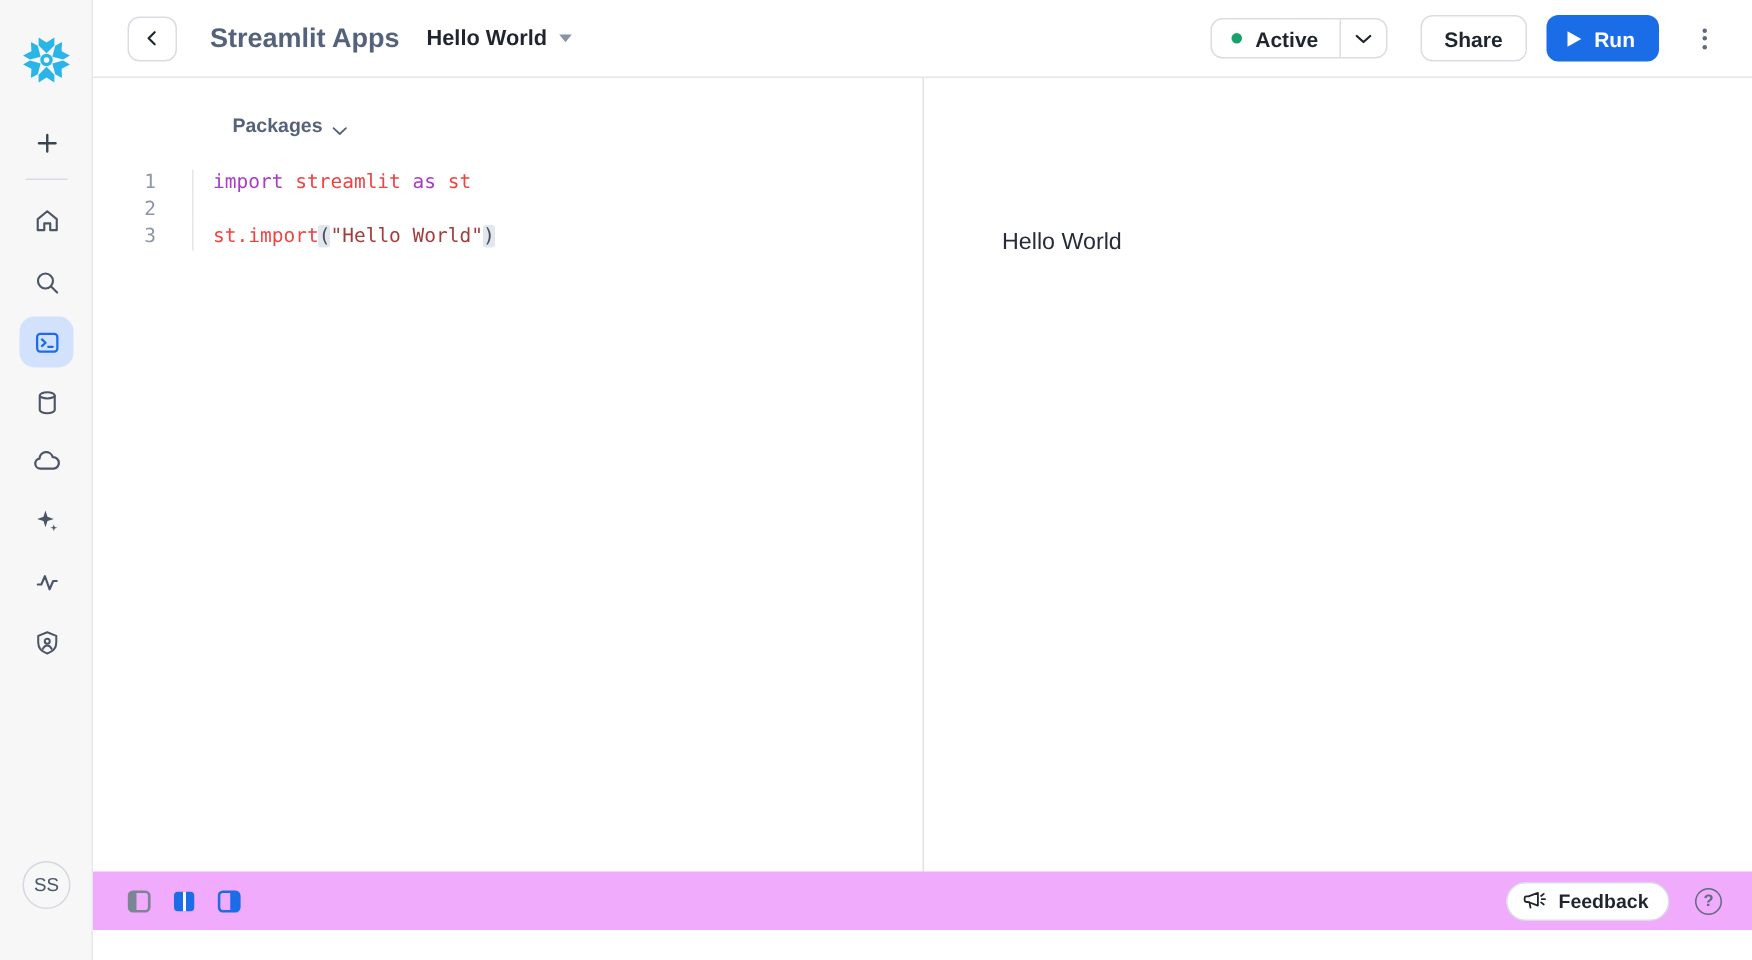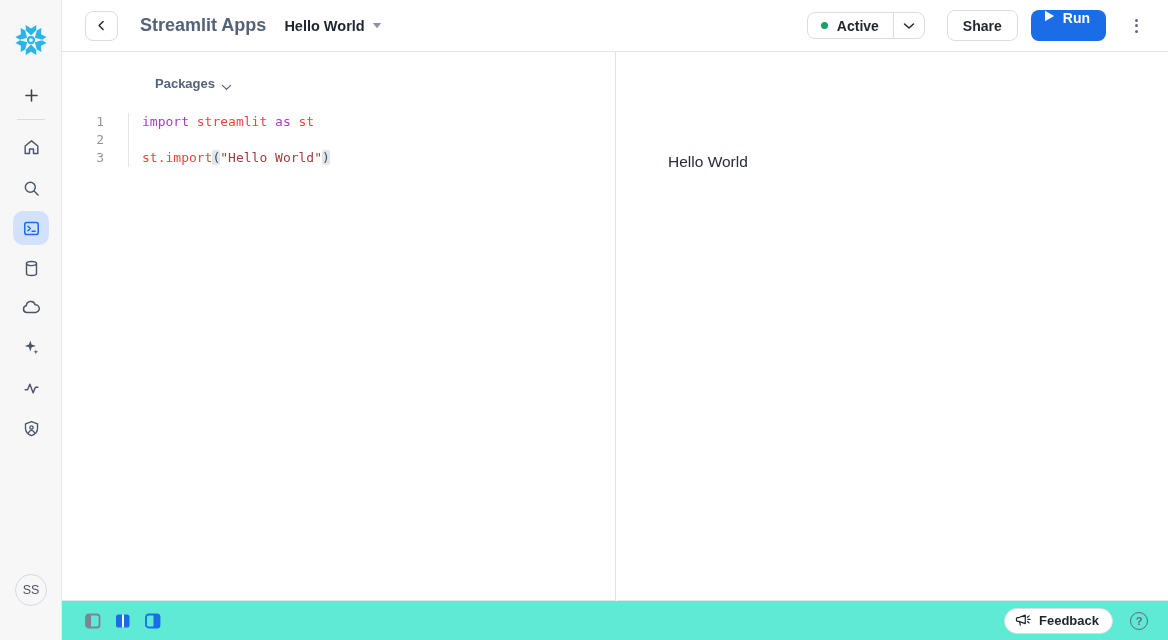--- a/index.html
+++ b/index.html
@@ -27,21 +27,21 @@
   .crumb-caret { margin-left:7px; cursor:pointer; display:flex; }
   .header-spacer { flex:1; }
   .split-btn { display:flex; align-items:stretch; height:27px; border:1px solid #d9dde3; border-radius:8px; background:#fff; overflow:hidden; }
   .split-main { display:flex; align-items:center; gap:9px; padding:0 14px 0 13px; cursor:pointer; }
   .status-dot { width:7px; height:7px; border-radius:50%; background:#18a06a; }
   .split-label { font-size:14px; font-weight:600; color:#1e252f; }
   .split-arrow { display:flex; align-items:center; justify-content:center; width:31px; border-left:1px solid #d9dde3; cursor:pointer; }
   .share-btn { margin-left:22px; height:31px; padding:0 15px; border:1px solid #d9dde3; border-radius:8px; background:#fff;
                font-size:14px; font-weight:600; color:#1e252f; display:flex; align-items:center; cursor:pointer; }
   .run-btn { margin-left:13px; height:31px; padding:0 16px 0 13px; border:none; border-radius:8px; background:#1a6ce7;
-             color:#fff; font-size:14px; font-weight:600; display:flex; align-items:flex-start; gap:8px; cursor:pointer; }
+             color:#fff; font-size:14px; font-weight:600; display:flex; align-items:center; gap:8px; cursor:pointer; }
   .kebab { margin-left:18px; width:24px; height:30px; display:flex; flex-direction:column; align-items:center; justify-content:center; gap:2.5px; cursor:pointer; }
   .kebab i { width:3px; height:3px; border-radius:50%; background:#5f6b7c; }
 
   
   .editor { position:absolute; left:62px; top:52px; width:554px; height:549px; background:#fff; border-right:1px solid #dfe3e8; border-bottom:1px solid #e2e5ea; }
   .packages-row { display:flex; align-items:flex-end; gap:6px; margin:24px 0 0 93px; cursor:pointer; }
   .packages-label { font-size:13px; font-weight:700; color:#54627a; }
   .code-area { margin-top:22px; font-family:"DejaVu Sans Mono","Liberation Mono",monospace; font-size:13px; line-height:18px; }
   .code-row { display:flex; }
   .gutter { width:67px; border-right:1px solid #e2e5ea; text-align:right; padding-right:24px; color:#8c96a8; user-select:none; }
@@ -49,21 +49,21 @@
   .tok-kw { color:#a73cc8; }
   .tok-id { color:#ef4444; }
   .tok-str { color:#a33d3d; }
   .tok-br { color:#3e4f66; background:#e3e6ea; border-radius:2px; }
 
   
   .preview { position:absolute; left:617px; top:52px; width:551px; height:549px; background:#fff; border-bottom:1px solid #e2e5ea; }
   .preview-text { margin:101px 0 0 51px; font-size:15.5px; color:#262c38; }
 
   
-  .footer { position:absolute; left:62px; top:601px; width:1106px; height:39px; background:#5eead4;
+  .footer { position:absolute; left:62px; top:581px; width:1106px; height:39px; background:#f0abfc;
             display:flex; align-items:center; padding:0 20px 0 23px; }
   .layout-btns { display:flex; align-items:center; gap:14px; }
   .layout-btn { width:16px; height:16px; cursor:pointer; display:flex; }
   .footer-spacer { flex:1; }
   .feedback-btn { height:26px; border:1px solid #d9dde3; border-radius:13px; background:#fff; display:flex; align-items:center; gap:7px;
                   padding:0 13px 0 10px; font-size:13px; font-weight:700; color:#1e252f; cursor:pointer; }
   .help-btn { margin-left:17px; width:18px; height:18px; border:1.4px solid #5f6b7c; border-radius:50%; display:flex; align-items:center;
               justify-content:center; font-size:11px; font-weight:700; color:#5f6b7c; cursor:pointer; background:transparent; }
 </style>
 </head>

